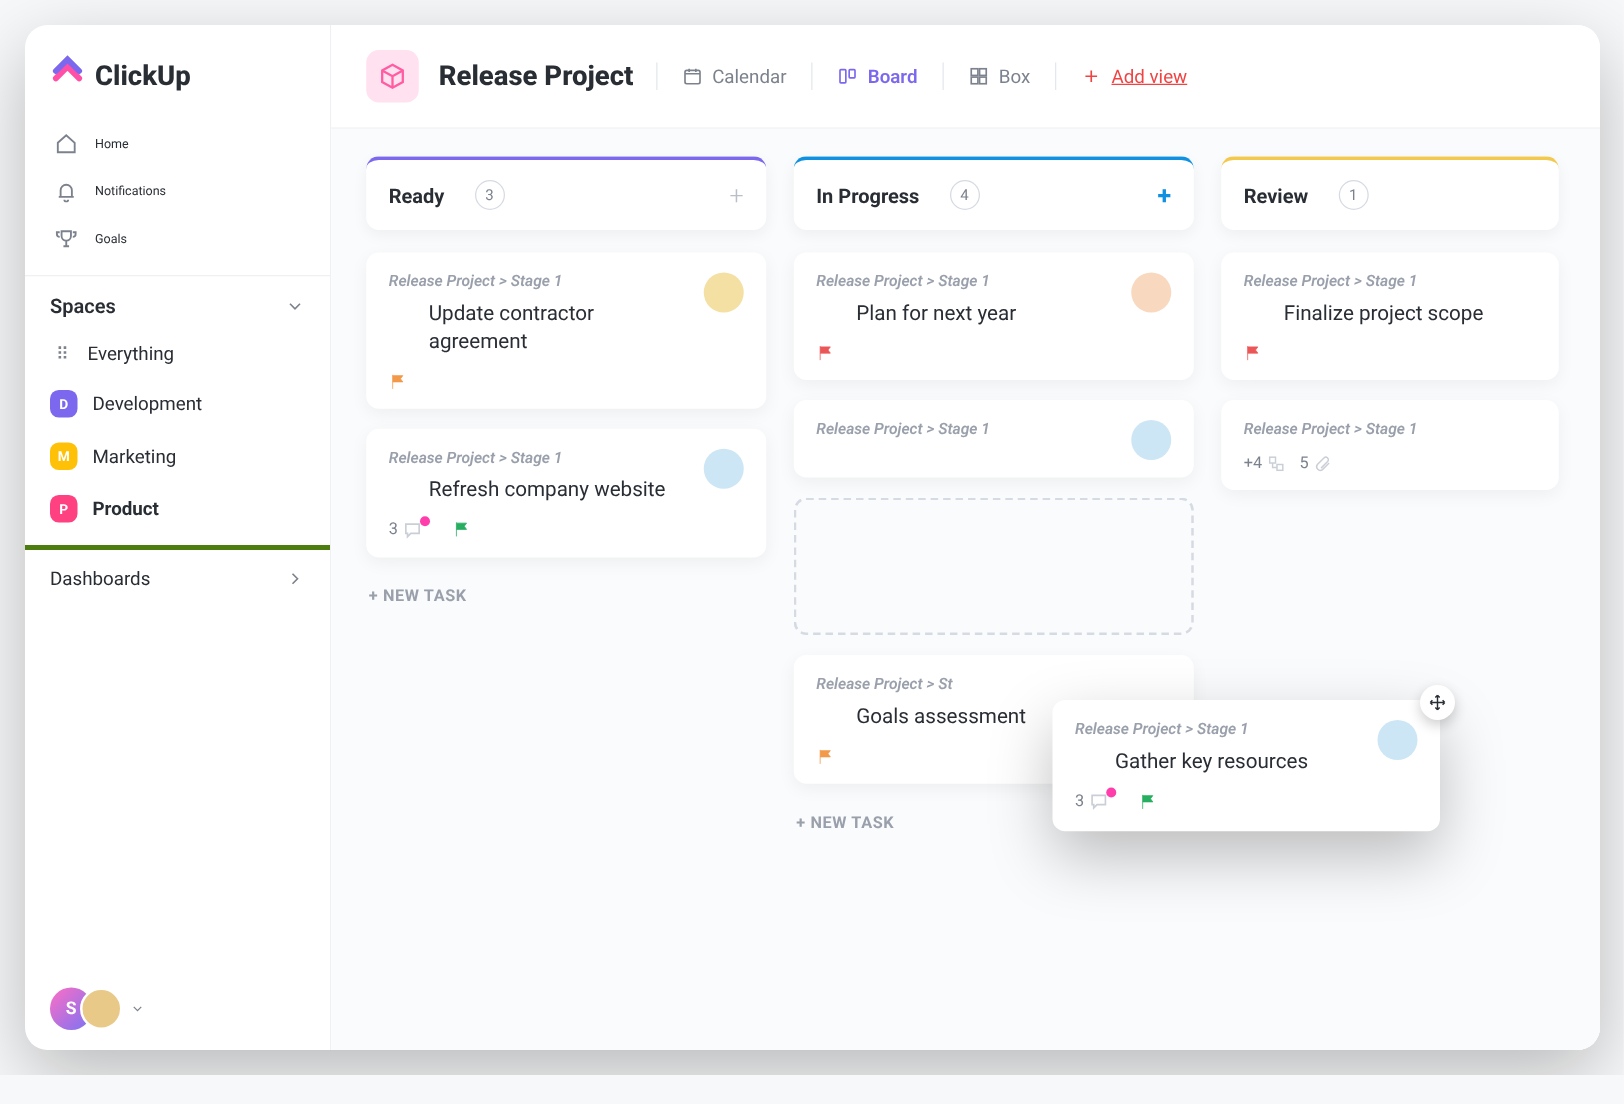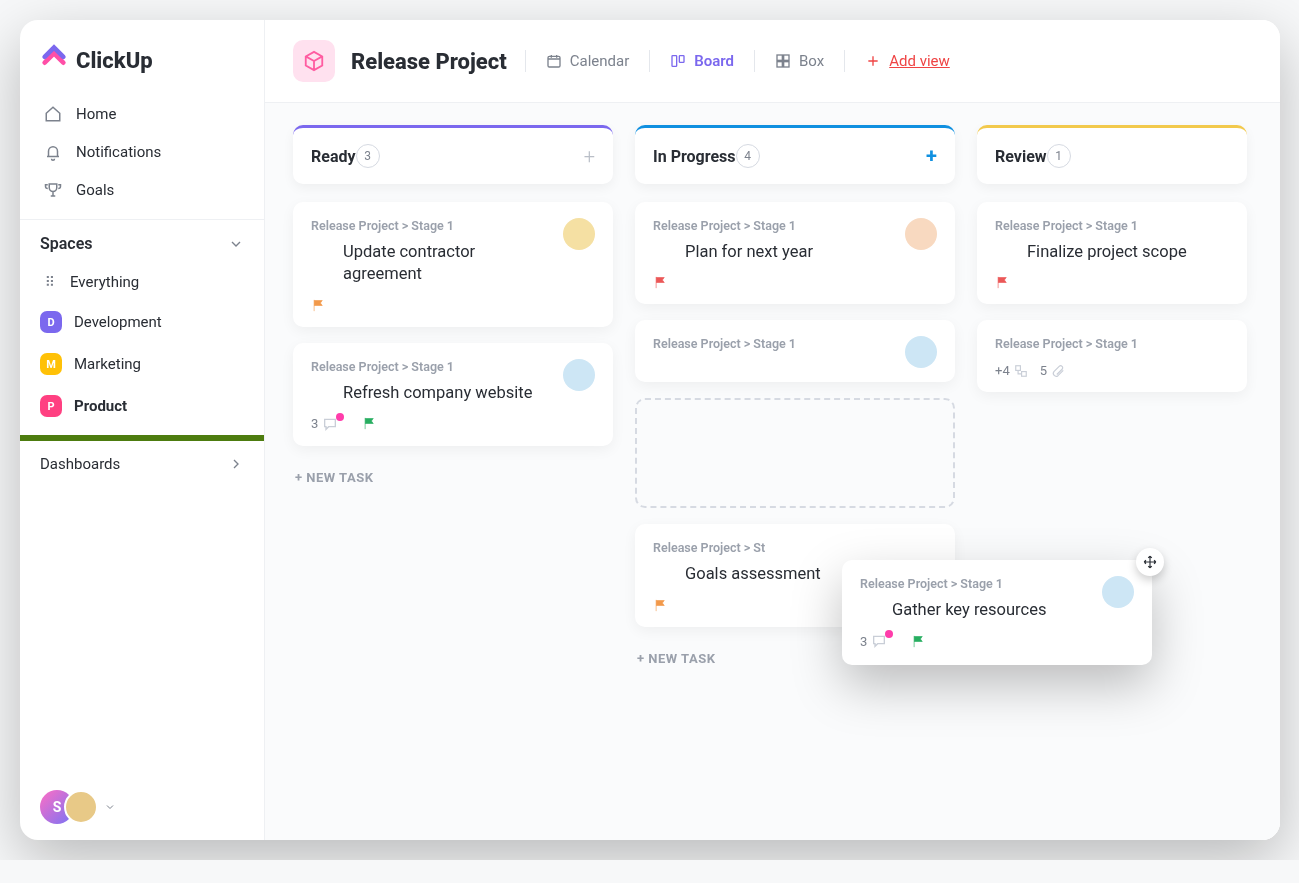--- a/index.html
+++ b/index.html
@@ -7,33 +7,33 @@
 .app {
   width: 1260px; height: 820px; background: #fff; border-radius: 18px;
   box-shadow: 0 20px 60px rgba(0,0,0,0.25);
   display: flex; overflow: hidden; position: relative;
 }
 
 .sidebar { width: 245px; border-right: 1px solid #eef0f3; display:flex; flex-direction:column; }
 .logo { display:flex; align-items:center; gap:8px; padding: 24px 20px 18px 20px; font-size:22px; font-weight:800; color:#292d34;}
 .logo svg { width:28px; height:28px; }
 .nav-list { padding: 0 10px; }
-.nav-item { display:flex; align-items:center; gap:14px; padding:10px 14px; font-size:15px; color:#292d34; border-radius:8px; cursor:pointer;}
+.nav-item { display:flex; align-items:center; gap:14px; padding:10px 14px; font-size:10px; color:#292d34; border-radius:8px; cursor:pointer;}
 .nav-item svg { width:18px; height:18px; stroke:#7c828d; fill:none; stroke-width:2;}
 .section-hdr { display:flex; justify-content:space-between; align-items:center; padding: 14px 20px 10px 20px; border-top:1px solid #eef0f3; margin-top:10px;}
 .section-hdr .label { font-size:16px; font-weight:600; color:#292d34;}
 .chev { width:16px; height:16px; stroke:#7c828d; fill:none; stroke-width:2;}
 .space-item { display:flex; align-items:center; gap:12px; padding:10px 20px; font-size:15px; color:#292d34; cursor:pointer;}
 .space-item.active { font-weight:700; }
 .sq { width:22px; height:22px; border-radius:7px; display:flex; align-items:center; justify-content:center; font-size:11px; font-weight:700; color:#fff;}
 .sq.d { background:#7b68ee;}
 .sq.m { background:#ffc107;}
 .sq.p { background:#ff4081;}
 .everything-icon{ width:18px; height:18px; display:inline-flex; align-items:center; justify-content:center; color:#7c828d; font-size:14px; letter-spacing:-2px;}
-.bottom-link { display:flex; justify-content:space-between; align-items:center; padding:14px 20px; font-size:15px; color:#292d34; border-top:6px solid #4d7c0f; cursor:pointer;}
+.bottom-link { display:flex; justify-content:space-between; align-items:center; padding:14px 20px; font-size:15px; color:#292d34; border-top:4px solid #4d7c0f; cursor:pointer;}
 .sidebar-spacer{ flex:1; }
 .user-stack{ padding:16px 20px; display:flex; align-items:center;}
 .avatar{ width:34px; height:34px; border-radius:50%; display:inline-block; }
 .avatar.a1{ background: linear-gradient(135deg,#ff6ec4,#7873f5); color:#fff; font-weight:700; font-size:14px; display:flex; align-items:center; justify-content:center;}
 .avatar.a2{ background:#e8c987; margin-left:-10px; border:2px solid #fff;}
 .caret{ margin-left:6px; width:12px;height:12px; stroke:#7c828d; fill:none; stroke-width:2;}
 
 
 .main { flex:1; display:flex; flex-direction:column; background:#fff; min-width:0;}
 .topbar { display:flex; align-items:center; gap:16px; padding:20px 28px; border-bottom:1px solid #eef0f3;}
@@ -42,31 +42,31 @@
 .proj-title{ font-size:22px; font-weight:800; color:#292d34;}
 .vbar{ width:1px; height:22px; background:#e4e7ec; margin:0 2px;}
 .view-item{ display:flex; align-items:center; gap:8px; font-size:15px; color:#7c828d; cursor:pointer; padding:4px 2px;}
 .view-item.active{ color:#7b68ee; font-weight:600;}
 .view-item svg{ width:16px;height:16px; stroke:currentColor; fill:none; stroke-width:2;}
 .view-add{ color:#ef4444;text-decoration:underline;}
 .board-wrap{ flex:1; padding:22px 0 0 28px; overflow:hidden; background:#fafbfc;}
 .board{ display:flex; gap:22px; height:100%;}
 .col{ width:320px; flex-shrink:0; display:flex; flex-direction:column;}
 .col.overflow-col{ width:270px; }
-.col-header{ background:#fff; border-radius:10px; box-shadow:0 4px 12px rgba(0,0,0,0.05); padding:16px 18px; display:flex; align-items:center; gap:0; position:relative; border-top:3px solid transparent;}
+.col-header{ background:#fff; border-radius:10px; box-shadow:0 4px 12px rgba(0,0,0,0.05); padding:16px 18px; display:flex; align-items:center; gap:24px; position:relative; border-top:3px solid transparent;}
 .col.ready .col-header{ border-top-color:#7b68ee;}
 .col.inprog .col-header{ border-top-color:#1090e0;}
 .col.review .col-header{ border-top-color:#f2c94c;}
 .col-title{ font-size:16px; font-weight:700; color:#292d34;}
 .count-badge{ width:24px;height:24px; border-radius:50%; border:1.5px solid #d6dae2; color:#7c828d; font-size:12px; display:flex; align-items:center; justify-content:center;}
 .col-plus{ margin-left:auto; color:#b9bec7; font-size:20px; font-weight:300; cursor:pointer; line-height:1;}
 .col.inprog .col-plus{ color:#1090e0; font-weight:700;}
 .col-body{ margin-top:18px; display:flex; flex-direction:column; gap:16px;}
 .card{ background:#fff; border-radius:10px; padding:16px 18px 14px 18px; box-shadow:0 4px 14px rgba(0,0,0,0.05);}
-.card-breadcrumb{ font-size:12.5px; color:#9aa0ab; font-weight:600; margin-bottom:8px;}
+.card-breadcrumb{ font-size:12.5px; color:#9aa0ab; font-weight:600; margin-bottom:8px;font-style:italic;}
 .card-top{ display:flex; justify-content:space-between; align-items:flex-start; gap:10px;}
 .card-title{ font-size:16.5px; color:#292d34; line-height:1.35;margin-left:32px;}
 .card-avatar{ width:32px;height:32px; border-radius:50%; flex-shrink:0;}
 .av-y{ background:#f5e0a3;}
 .av-b{ background:#cde6f5;}
 .av-o{ background:#f8d9c0;}
 .card-meta{ display:flex; align-items:center; gap:12px; margin-top:12px; font-size:13px; color:#7c828d;}
 .flag{ width:15px; height:15px; display:inline-block;}
 .flag svg{ width:100%; height:100%; }
 .comment-count{ display:flex; align-items:center; gap:4px;}

